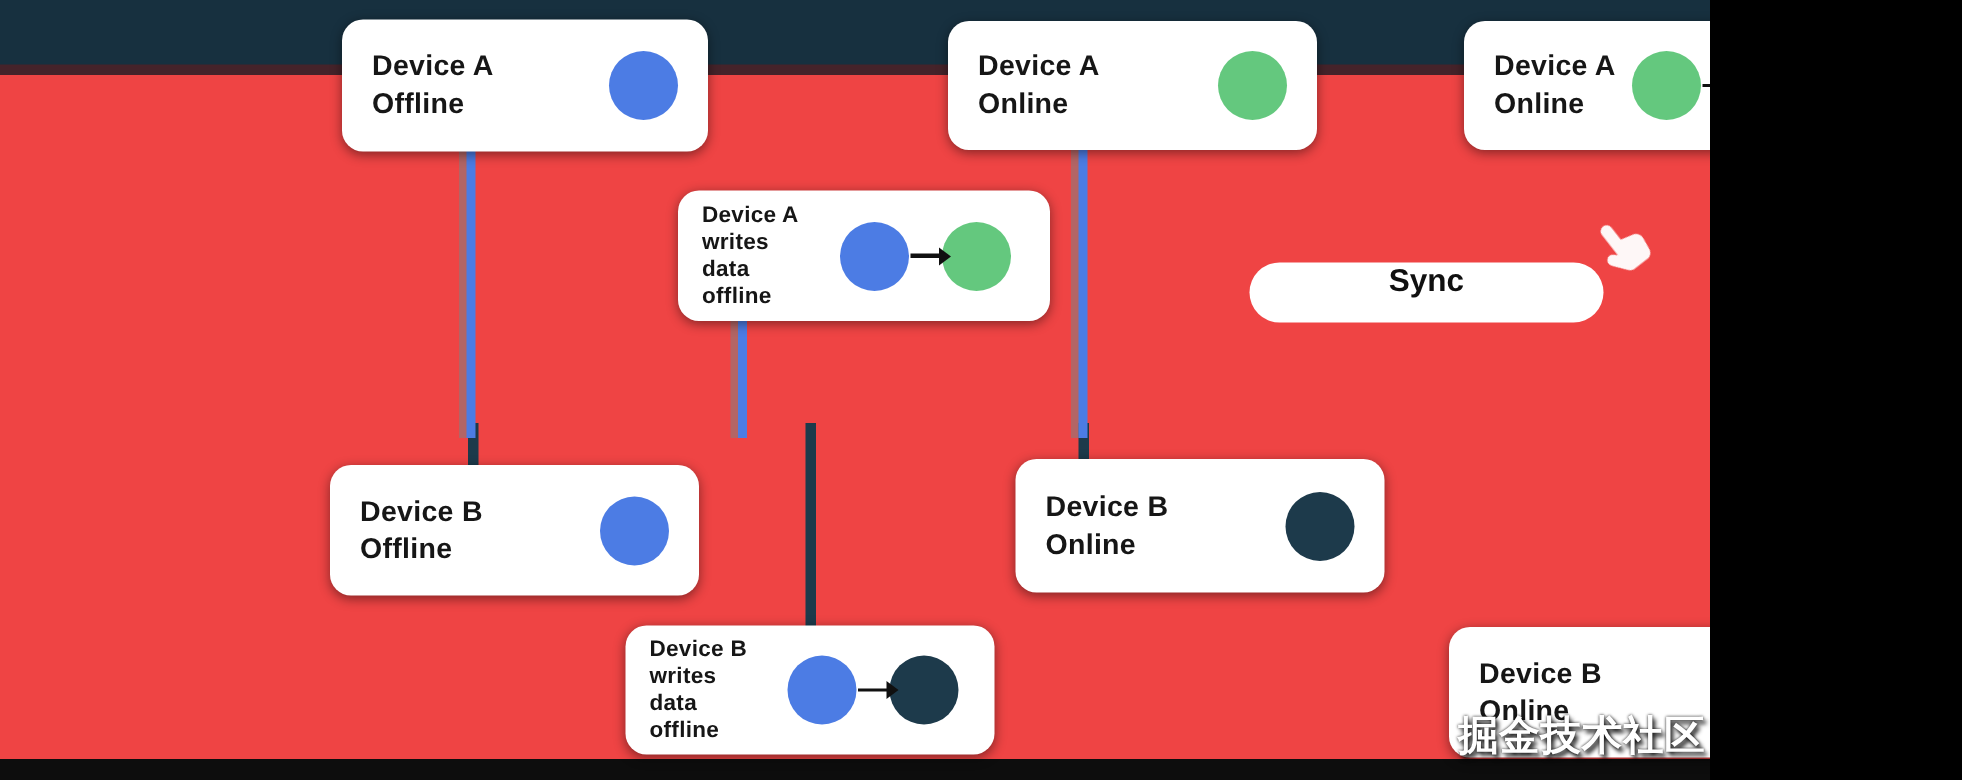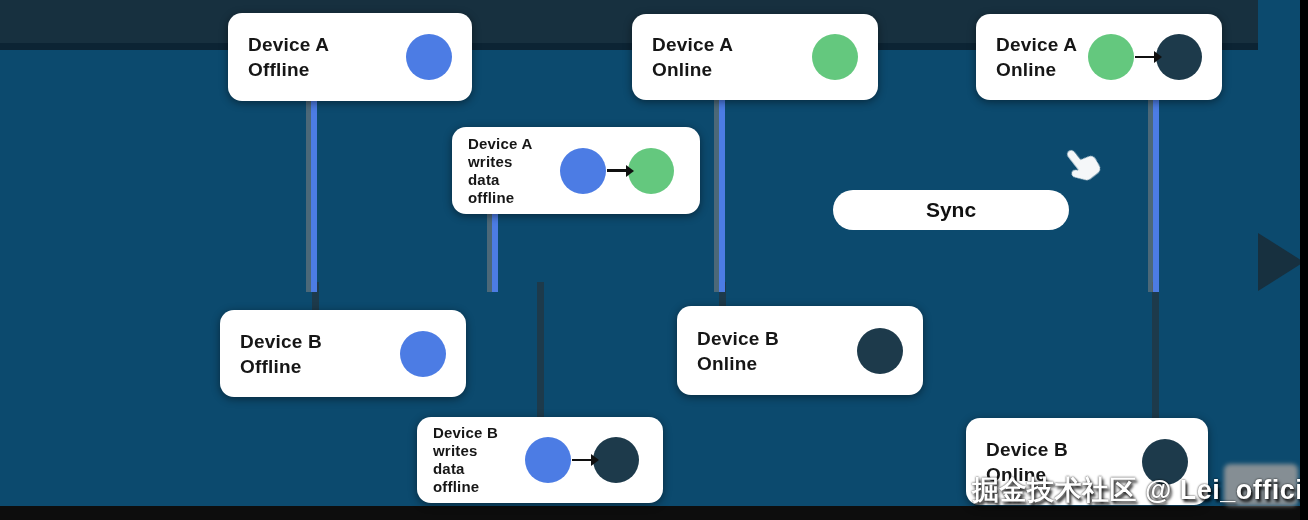--- a/index.html
+++ b/index.html
@@ -1,17 +1,17 @@
 <!DOCTYPE html>
 <html style="--device-blue: #4c7ce4; --online-green: #64c87e; --synced-dark: #1d3a4b; --timeline: #17303f; --card-bg: #ffffff; --ink: #161616;"><head>
 <meta charset="utf-8">
 <style>
   html,body{margin:0;padding:0;background:#000;}
   .stage{
-    position:relative;width:1300px;height:520px;background:#0c4a6e;overflow:hidden;
+    position:relative;width:1140px;height:520px;background:#ef4444;overflow:hidden;
     font-family:"Liberation Sans",sans-serif;
   }
   
   .timeline-bar{
     position:absolute;left:0;top:240;width:1258px;height:43px;
     background:var(--timeline,#17303f);z-index:2;
     box-shadow:0 7px 0 rgba(12,24,34,.75);
   }
   .timeline-arrowhead{
     position:absolute;left:1258px;top:233px;width:0;height:0;z-index:2;
@@ -52,22 +52,22 @@
   .card-1{left:228px;top:13px;width:244px;height:88px;}
   .card-2{left:452px;top:127px;width:248px;height:87px;padding-left:16px;}
   .card-3{left:632px;top:14px;width:246px;height:86px;}
   .card-4{left:976px;top:14px;width:246px;height:86px;}
   .card-5{left:220px;top:310px;width:246px;height:87px;}
   .card-6{left:417px;top:417px;width:246px;height:86px;padding-left:16px;}
   .card-7{left:677px;top:306px;width:246px;height:89px;}
   .card-8{left:966px;top:418px;width:242px;height:87px;}
   
   .sync-pill{
-    position:absolute;left:833px;top:190px;width:236px;height:40px;border-radius:21px;
-    background:#fff;border:none;display:flex;align-items:center;justify-content:center;
+    position:absolute;left:833px;top:175px;width:236px;height:40px;border-radius:21px;
+    background:#fff;border:none;display:flex;justify-content:center;
     z-index:5;cursor:pointer;
   }
   .sync-label{font-weight:700;font-size:21px;color:#101010;font-family:"Liberation Sans",sans-serif;}
   
   .cursor{position:absolute;left:1062px;top:142px;width:40px;height:40px;z-index:6;
     transform:rotate(-38deg);filter:blur(.5px);opacity:.96;}
   
   .wm-blob{
     position:absolute;left:1224px;top:464px;width:74px;height:42px;background:#9b9b9b;
     border-radius:6px;filter:blur(2px);opacity:.85;z-index:9;

